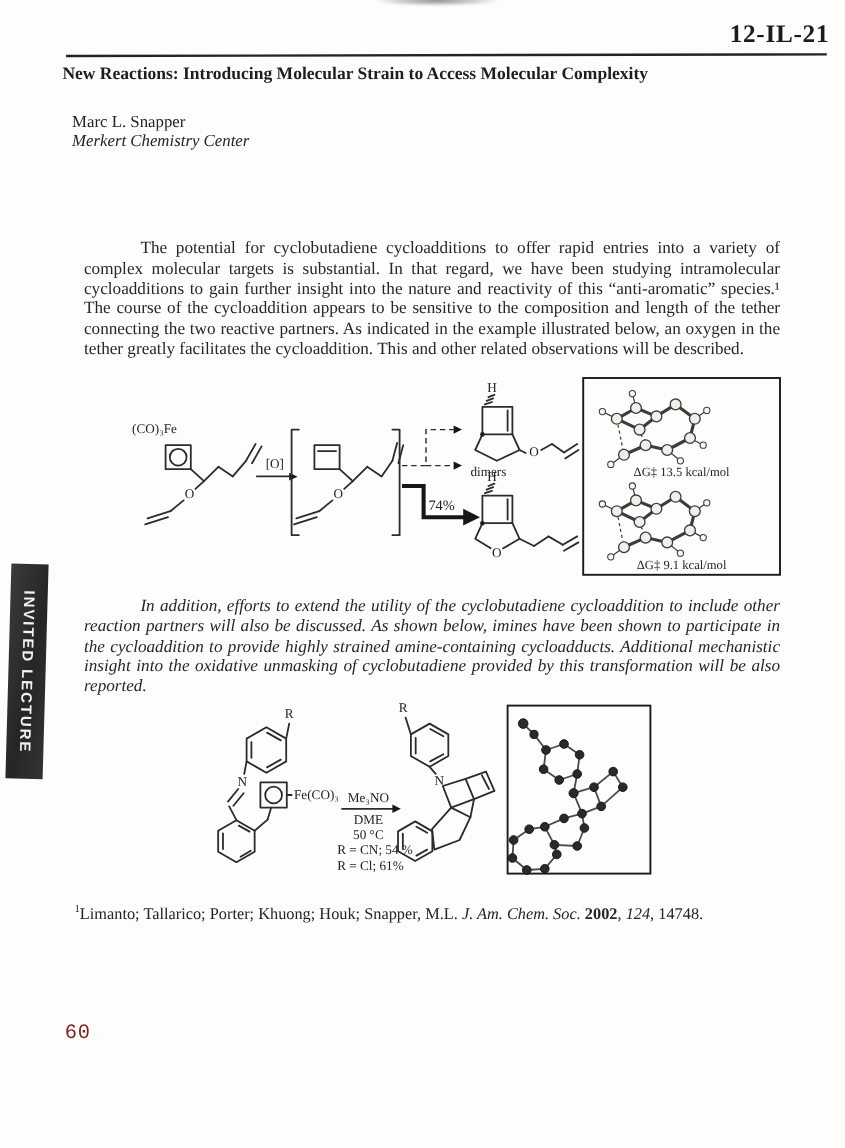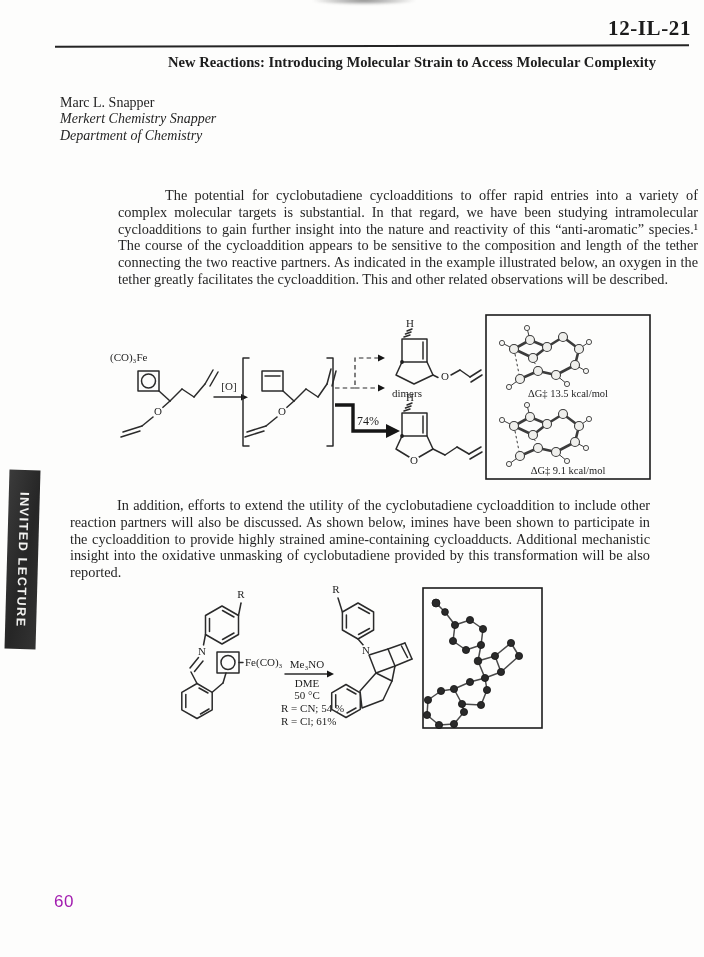--- a/index.html
+++ b/index.html
@@ -3,38 +3,38 @@
 <meta charset="utf-8">
 <style>
   html,body{margin:0;padding:0;background:#efefee;}
   .page{position:relative;width:704px;height:957px;background:#fdfdfc;overflow:hidden;
         font-family:"Liberation Serif",serif;color:#222;}
   .smudge{position:absolute;left:312px;top:-4px;width:104px;height:9px;
           background:radial-gradient(ellipse at center,rgba(45,45,45,.55),rgba(45,45,45,0) 72%);
           filter:blur(1px);}
   .code{position:absolute;top:16px;right:13px;font-size:21px;font-weight:bold;letter-spacing:.6px;color:#1b1b1b;}
   .rule{position:absolute;left:55px;top:45px;width:634px;height:2px;background:#242424;transform:rotate(-.12deg);}
-  .title{position:absolute;left:52px;top:54px;width:604px;text-align:right;font-weight:bold;
+  .title{position:absolute;left:52px;top:54px;width:604px;text-align:left;font-weight:bold;
          font-size:14.6px;color:#1d1d1d;}
   .authors{position:absolute;left:60px;top:95px;width:606px;font-size:14px;
            line-height:16.3px;color:#242424;}
   .i{font-style:italic;}
   .body{position:absolute;left:70px;width:580px;margin:0;font-size:14.3px;line-height:16.8px;
         text-align:justify;text-indent:47px;color:#262626;}
-  .p1{top:187px;margin-left:48px;}
-  .p2{top:497px;}
+  .p1{top:199px;}
+  .p2{top:497px;font-style:italic;}
   .footnote{position:absolute;left:62px;top:752px;width:606px;font-size:13.6px;color:#242424;}
   .footnote sup{font-size:9px;}
   .sidebar{position:absolute;left:7px;top:470px;width:31px;height:179px;
            background:linear-gradient(100deg,#3b3b3b,#262626 55%,#333333);
            transform:rotate(1.6deg);display:flex;align-items:center;justify-content:center;}
   .vtext{writing-mode:vertical-rl;font-family:"Liberation Sans",sans-serif;font-weight:bold;
          font-size:12.5px;color:#f2f2f0;letter-spacing:1.6px;white-space:nowrap;}
-  .pageno{position:absolute;left:54px;top:892px;font-family:Liberation Sans, sans-serif;
-          font-size:17px;color:#a21caf;letter-spacing:.5px;}
+  .pageno{position:absolute;left:54px;top:852px;font-family:Liberation Mono, monospace;
+          font-size:17px;color:#7f1d1d;letter-spacing:.5px;}
   svg.scheme{position:absolute;}
   #scheme1{left:90px;top:313px;}
   #scheme2{left:155px;top:584px;}
   
   .b{stroke:#2b2b2b;stroke-width:1.5;fill:none;stroke-linecap:round;stroke-linejoin:round;}
   .dsh{stroke:#2b2b2b;stroke-width:1.2;fill:none;stroke-dasharray:4.5 3.2;}
   .fat{stroke:#161616;stroke-width:3.4;fill:none;stroke-linejoin:miter;}
   .lbl{font-family:"Liberation Serif",serif;font-size:11px;fill:#1e1e1e;}
   .lbl12{font-family:"Liberation Serif",serif;font-size:12px;fill:#1e1e1e;}
   .lbl10{font-family:"Liberation Serif",serif;font-size:10.5px;fill:#1e1e1e;}
@@ -56,22 +56,21 @@
 <div class="page">
 
   <div class="smudge"></div>
 
   <div class="code">12-IL-21</div>
   <div class="rule"></div>
   <div class="title">New Reactions: Introducing Molecular Strain to Access Molecular Complexity</div>
 
   <div class="authors">
     <div>Marc L. Snapper</div>
-    <div class="i">Merkert Chemistry Snapper</div>
-    <div class="i">Department of Chemistry</div>
+    <div class="i">Merkert Chemistry Center</div>
   </div>
 
   <p class="body p1">The potential for cyclobutadiene cycloadditions to offer rapid entries into a variety of complex molecular targets is substantial.  In that regard, we have been studying intramolecular cycloadditions to gain further insight into the nature and reactivity of this “anti-aromatic” species.¹ The course of the cycloaddition appears to be sensitive to the composition and length of the tether connecting the two reactive partners.  As indicated in the example illustrated below, an oxygen in the tether greatly facilitates the cycloaddition.  This and other related observations will be described.</p>
 
   <svg id="scheme1" class="scheme" width="565" height="175" viewBox="0 0 565 175">
     <defs>
       <g id="tsm">
         <line class="mb" x1="424" y1="36" x2="440" y2="27"></line>
           <line class="mb" x1="440" y1="27" x2="457" y2="34"></line>
         <line class="mb" x1="457" y1="34" x2="443" y2="45"></line>
@@ -324,20 +323,21 @@
           <circle class="da" cx="286" cy="107" r="3.6"></circle>
         <circle class="da" cx="273" cy="116" r="3.6"></circle>
           <circle class="da" cx="272" cy="131" r="3.6"></circle>
         <circle class="da" cx="284" cy="141" r="3.6"></circle>
           <circle class="da" cx="299" cy="140" r="3.6"></circle>
         <circle class="da" cx="309" cy="128" r="3.6"></circle>
       </g>
     </g>
   </svg>
 
+  <div class="footnote"><sup>1</sup><span>Limanto; Tallarico; Porter; Khuong; Houk; Snapper, M.L. </span><span class="i">J. Am. Chem. Soc. </span><b>2002</b><span>, </span><span class="i">124</span><span>, 14748.</span></div>
 
   <div class="sidebar">
     <span class="vtext">INVITED LECTURE</span>
   </div>
 
   <div class="pageno">60</div>
 
 </div>
 
 </body></html>

